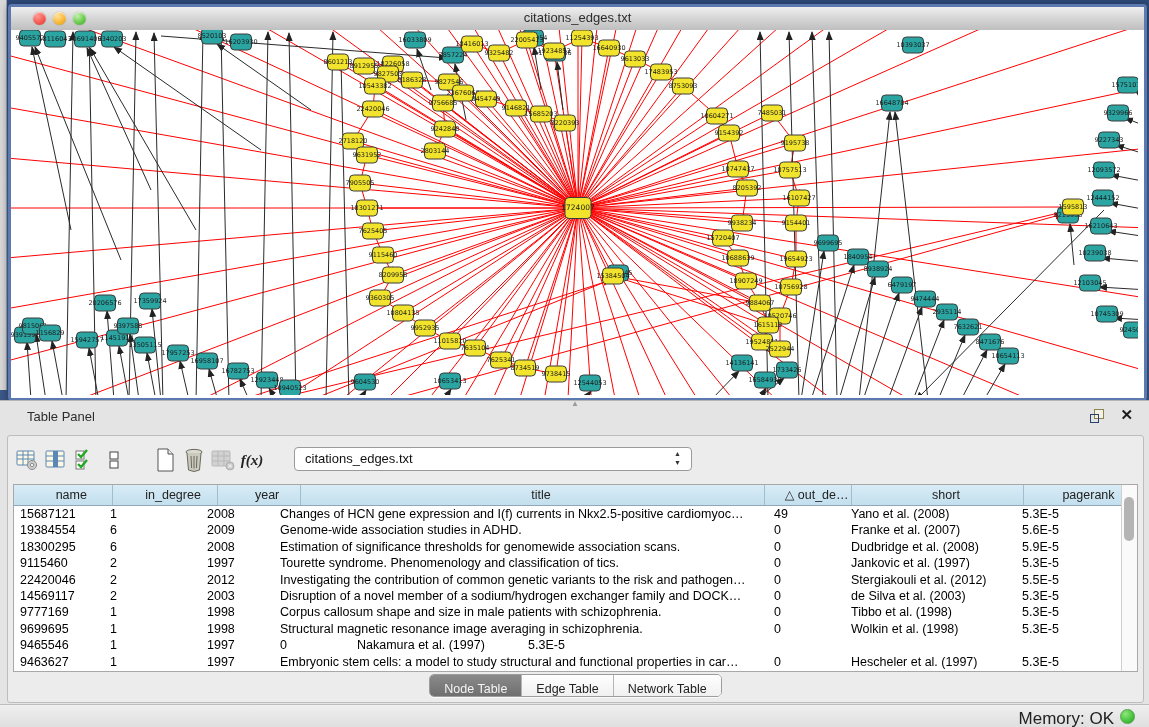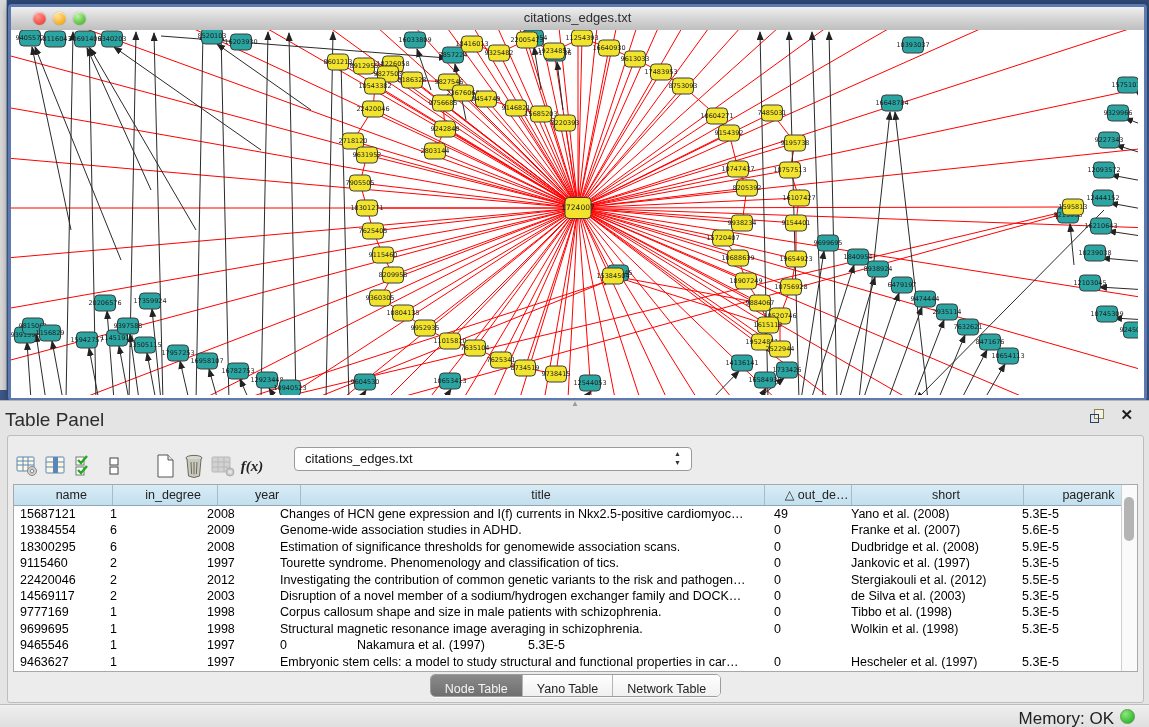--- a/index.html
+++ b/index.html
@@ -18,30 +18,30 @@
   #tl-close{left:22px;background:radial-gradient(circle at 35% 30%,#ff9a94,#f4554d 60%,#d63b31);}
   #tl-min{left:42px;background:radial-gradient(circle at 35% 30%,#ffe2a0,#f8b42e 60%,#d99a18);}
   #tl-zoom{left:62px;background:radial-gradient(circle at 35% 30%,#c3f0ae,#63c846 60%,#3ea42a);}
   #net-title{position:absolute;left:0;right:0;top:3px;text-align:center;font-size:13px;color:#2c2c2c;}
   #graph-area{position:absolute;left:0;top:23px;right:0;bottom:0;background:#ffffff;}
   #graph-svg{display:block;}
 
   
   #table-panel{position:absolute;left:0;top:400px;width:1149px;height:327px;background:#e4e4e4;border-top:1px solid #b5b5b5;}
   #panel-header{position:absolute;left:0;top:0;width:100%;height:31px;background:#e4e4e4;}
-  #panel-title{position:absolute;left:5px;top:8px;font-size:19px;color:#2d2d2d;}
+  #panel-title{position:absolute;left:27px;top:8px;font-size:13px;color:#2d2d2d;}
   #split-handle{position:absolute;left:570px;top:0px;width:10px;height:6px;color:#9a9a9a;font-size:8px;text-align:center;line-height:5px;}
   #float-icon{position:absolute;right:44px;top:7px;width:16px;height:15px;cursor:pointer;}
   #float-icon .sq1{position:absolute;left:5px;top:1px;width:8px;height:8px;border:1px solid #8a8452;background:#f4f2e4;}
   #float-icon .sq2{position:absolute;left:1px;top:6px;width:7px;height:7px;border:1px solid #27406e;background:transparent;}
   #close-icon{position:absolute;right:16px;top:5px;font-size:15px;font-weight:bold;color:#1c1c1c;cursor:pointer;line-height:18px;}
 
   #panel-inner{position:absolute;left:7px;top:34px;width:1135px;height:266px;background:#ececec;
     border:1px solid #bdbdbd;border-radius:3px;}
-  #toolbar{position:absolute;left:6px;top:4px;height:40px;width:1120px;display:flex;align-items:flex-end;}
+  #toolbar{position:absolute;left:6px;top:4px;height:40px;width:1120px;display:flex;align-items:center;}
   .tb-icon{width:26px;height:28px;margin-right:3px;display:flex;align-items:center;justify-content:center;cursor:pointer;}
   .tb-gap{width:22px;}
   .fx-label{font-family:"Liberation Serif",serif;font-style:italic;font-weight:bold;font-size:15px;color:#222;}
   #table-select{position:absolute;left:280px;top:7px;width:396px;height:22px;background:#fff;
     border:1px solid #9a9a9a;border-radius:4px;font-size:13px;color:#111;cursor:pointer;}
   #table-select .sel-text{position:absolute;left:10px;top:3px;}
   #table-select .spinner{position:absolute;right:10px;top:1px;font-size:7px;color:#333;line-height:9px;text-align:center;}
 
   #table-wrap{position:absolute;left:5px;top:48px;width:1123px;height:186px;background:#fff;
     border:1px solid #a8a8a8;overflow:hidden;}
@@ -998,21 +998,21 @@
             </div>
           </div>
         <div id="vscroll">
           <div id="vthumb"></div>
         </div>
       </div>
 
       <div id="tabs-row">
         <div id="tabs">
             <div class="tab active">Node Table</div>
-            <div class="tab">Yano Table</div>
+            <div class="tab">Edge Table</div>
             <div class="tab">Network Table</div>
           </div>
       </div>
     </div>
 
     <div id="statusbar">
       <span id="memory-status">
         <span id="memory-label">Memory: OK</span>
         <span id="memory-dot"></span>
       </span>

